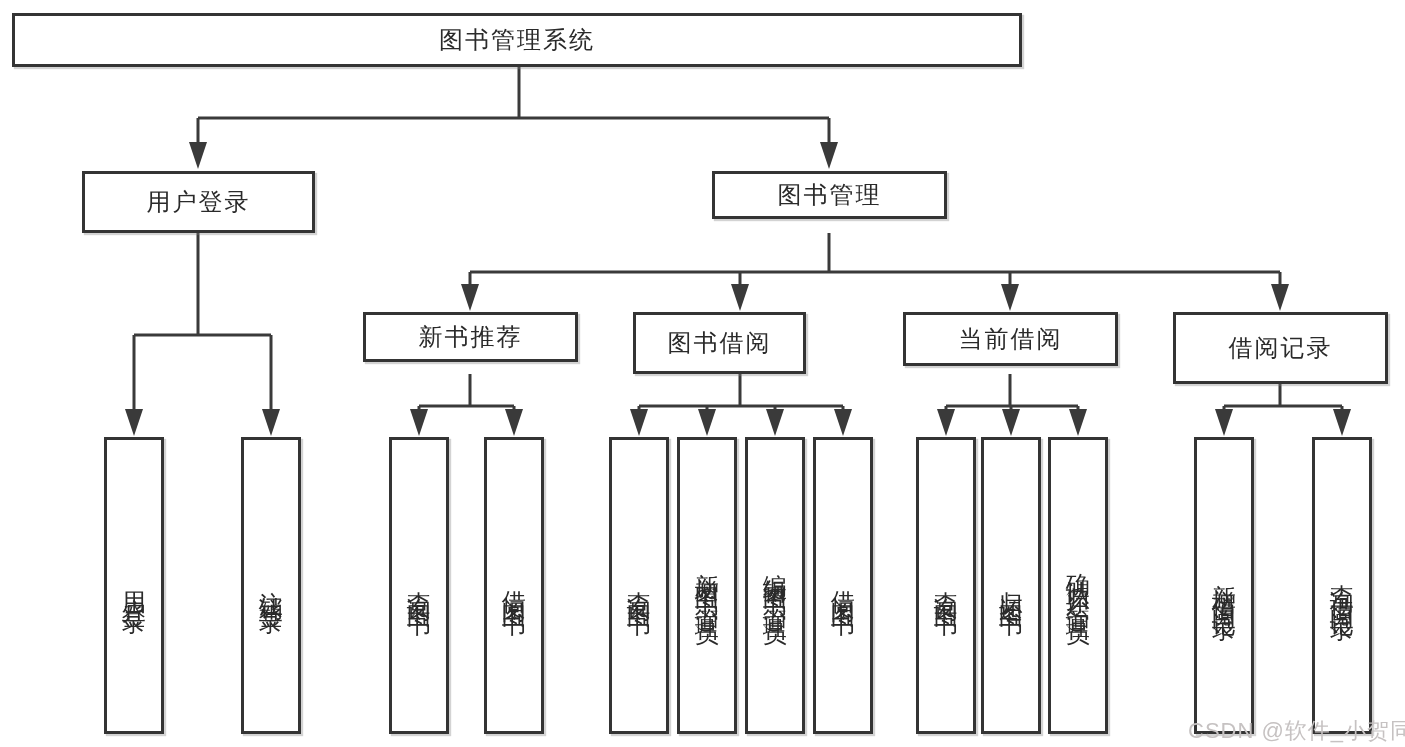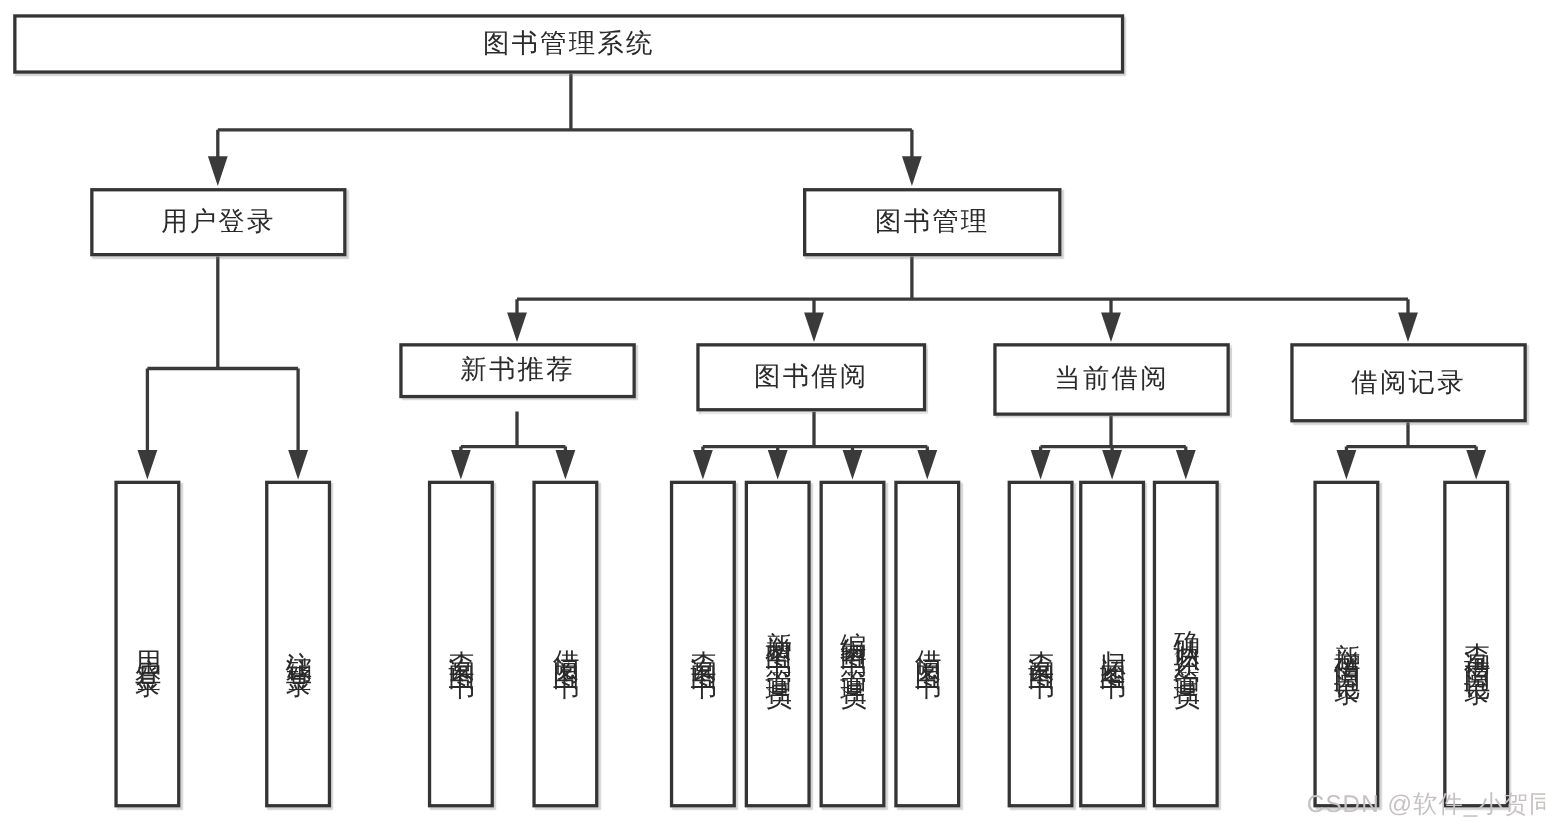--- a/index.html
+++ b/index.html
@@ -89,25 +89,25 @@
       <polygon points="1069,409 1087,409 1078,436"></polygon>
 
       <polygon points="1215,409 1233,409 1224,436"></polygon>
       <polygon points="1333,409 1351,409 1342,436"></polygon>
     </g>
   </svg>
 
   <div class="node" style="left:12px;top:13px;width:1010px;height:54px">图书管理系统</div>
 
   <div class="node" style="left:82px;top:171px;width:233px;height:62px">用户登录</div>
-  <div class="node" style="left:730px;top:171px;width:235px;height:62px">图书管理</div>
+  <div class="node" style="left:712px;top:171px;width:235px;height:48px">图书管理</div>
 
   <div class="node" style="left:363px;top:312px;width:215px;height:50px">新书推荐</div>
-  <div class="node" style="left:633px;top:312px;width:209px;height:62px">图书借阅</div>
-  <div class="node" style="left:903px;top:312px;width:215px;height:66px">当前借阅</div>
+  <div class="node" style="left:633px;top:312px;width:173px;height:62px">图书借阅</div>
+  <div class="node" style="left:903px;top:312px;width:215px;height:54px">当前借阅</div>
   <div class="node" style="left:1173px;top:312px;width:215px;height:72px">借阅记录</div>
 
   <div class="node v" style="left:104px;top:437px;width:60px;height:297px">用户登录</div>
   <div class="node v" style="left:241px;top:437px;width:60px;height:297px">注销登录</div>
 
   <div class="node v" style="left:389px;top:437px;width:60px;height:297px">查询图书</div>
   <div class="node v" style="left:484px;top:437px;width:60px;height:297px">借阅图书</div>
 
   <div class="node v" style="left:609px;top:437px;width:60px;height:297px">查询图书</div>
   <div class="node v" style="left:677px;top:437px;width:60px;height:297px">新增图书（管理员）</div>

